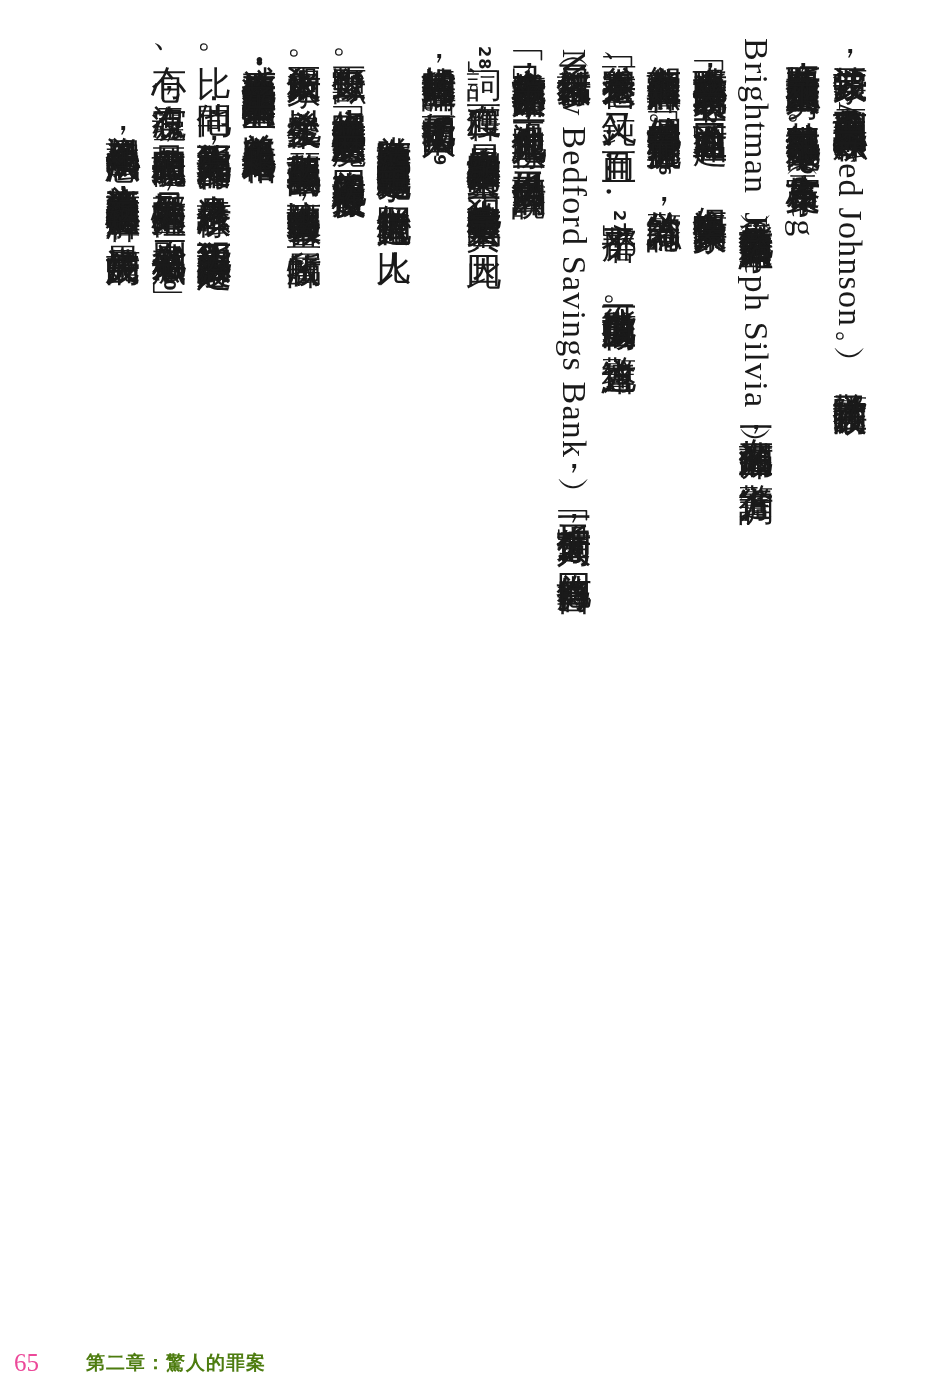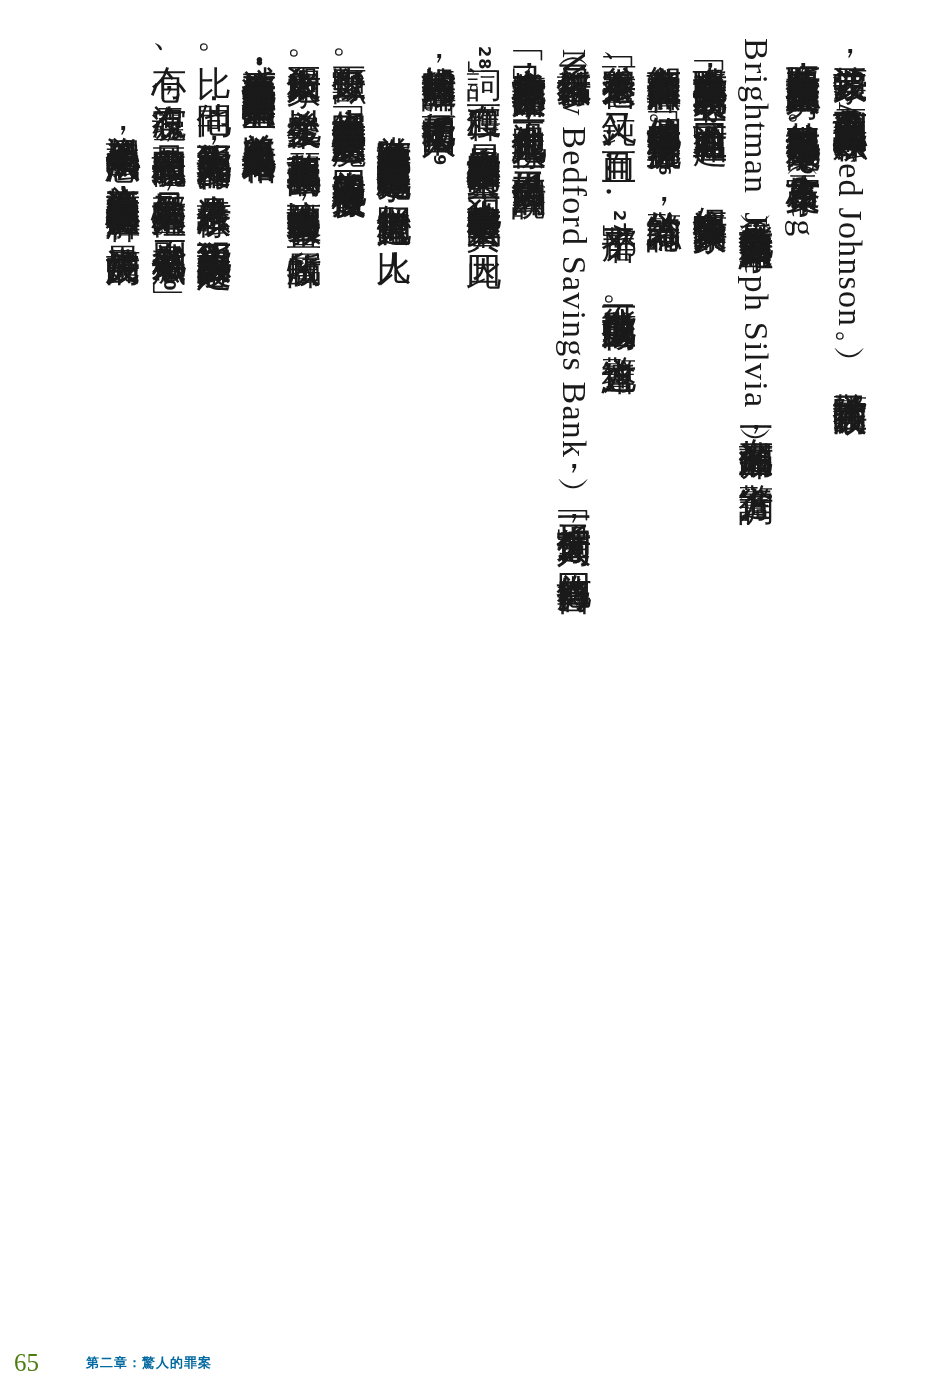--- a/index.html
+++ b/index.html
@@ -10,22 +10,22 @@
   .page-body { position: absolute; left: 0; top: 0; width: 930px; height: 1300px; }
   .col {
     position: absolute; top: 38px; height: 1220px; width: 46px;
     writing-mode: vertical-rl; text-orientation: mixed;
     font-size: 35px; line-height: 46px; letter-spacing: 1.2px; white-space: nowrap;
   }
   .col.indent { padding-top: 70px; }
   .note { font-family: "DejaVu Sans", sans-serif; font-weight: bold; font-size: 16px; display: inline-block; margin: 6px 0; }
   .latin { font-family: "Liberation Serif", serif; font-size: 34px; }
   .footer { position: absolute; top: 1345px; left: 14px; height: 36px; display: flex; align-items: center; }
-  .page-number { font-family: "Liberation Serif", serif; font-size: 25px; color: #4d7c0f; width: 72px; }
-  .chapter-title { font-family: Liberation Mono, monospace; font-weight: bold; font-size: 13px; color: #0369a1; letter-spacing: 1px; }
+  .page-number { font-family: "Liberation Serif", serif; font-size: 25px; color: #ec4899; width: 72px; }
+  .chapter-title { font-family: Liberation Mono, monospace; font-weight: bold; font-size: 19px; color: #4d7c0f; letter-spacing: 1px; }
 </style>
 </head>
 <body>
 
 <div class="page-body" id="page-body">
     <div class="col" style="left: 827px;"><span>波頓家要錢，麗茲自己則認定是瑞典人亞弗烈・強森</span><span class="latin">（Alfred Johnson）</span><span>。警方排除了在波頓的</span></div>
     <div class="col" style="left: 780px;"><span>斯旺西農場工作的強森及葡萄牙人勞工，其他幾個移民嫌犯也不太可能。皮雷格・布萊曼</span><span class="latin">（Peleg</span></div>
     <div class="col" style="left: 733px;"><span class="latin">Brightman）</span><span>供稱他看見喬瑟夫・西爾維亞</span><span class="latin">（Joseph Silvia）</span><span>有一把沾滿血的斧頭，警方進行調</span></div>
     <div class="col" style="left: 687px;"><span>查時發現有小孩身上「穿著骯髒的衣裳，因沾了血而黏在一起」</span><span class="note">25</span><span>，但這幅令人警鈴大作的景象</span></div>
     <div class="col" style="left: 641px;"><span>卻有著相當合理的無罪解釋：他們的母親解釋孩子「非常容易流鼻血」。</span><span class="note">26</span><span>警方的結論認為，</span></div>

